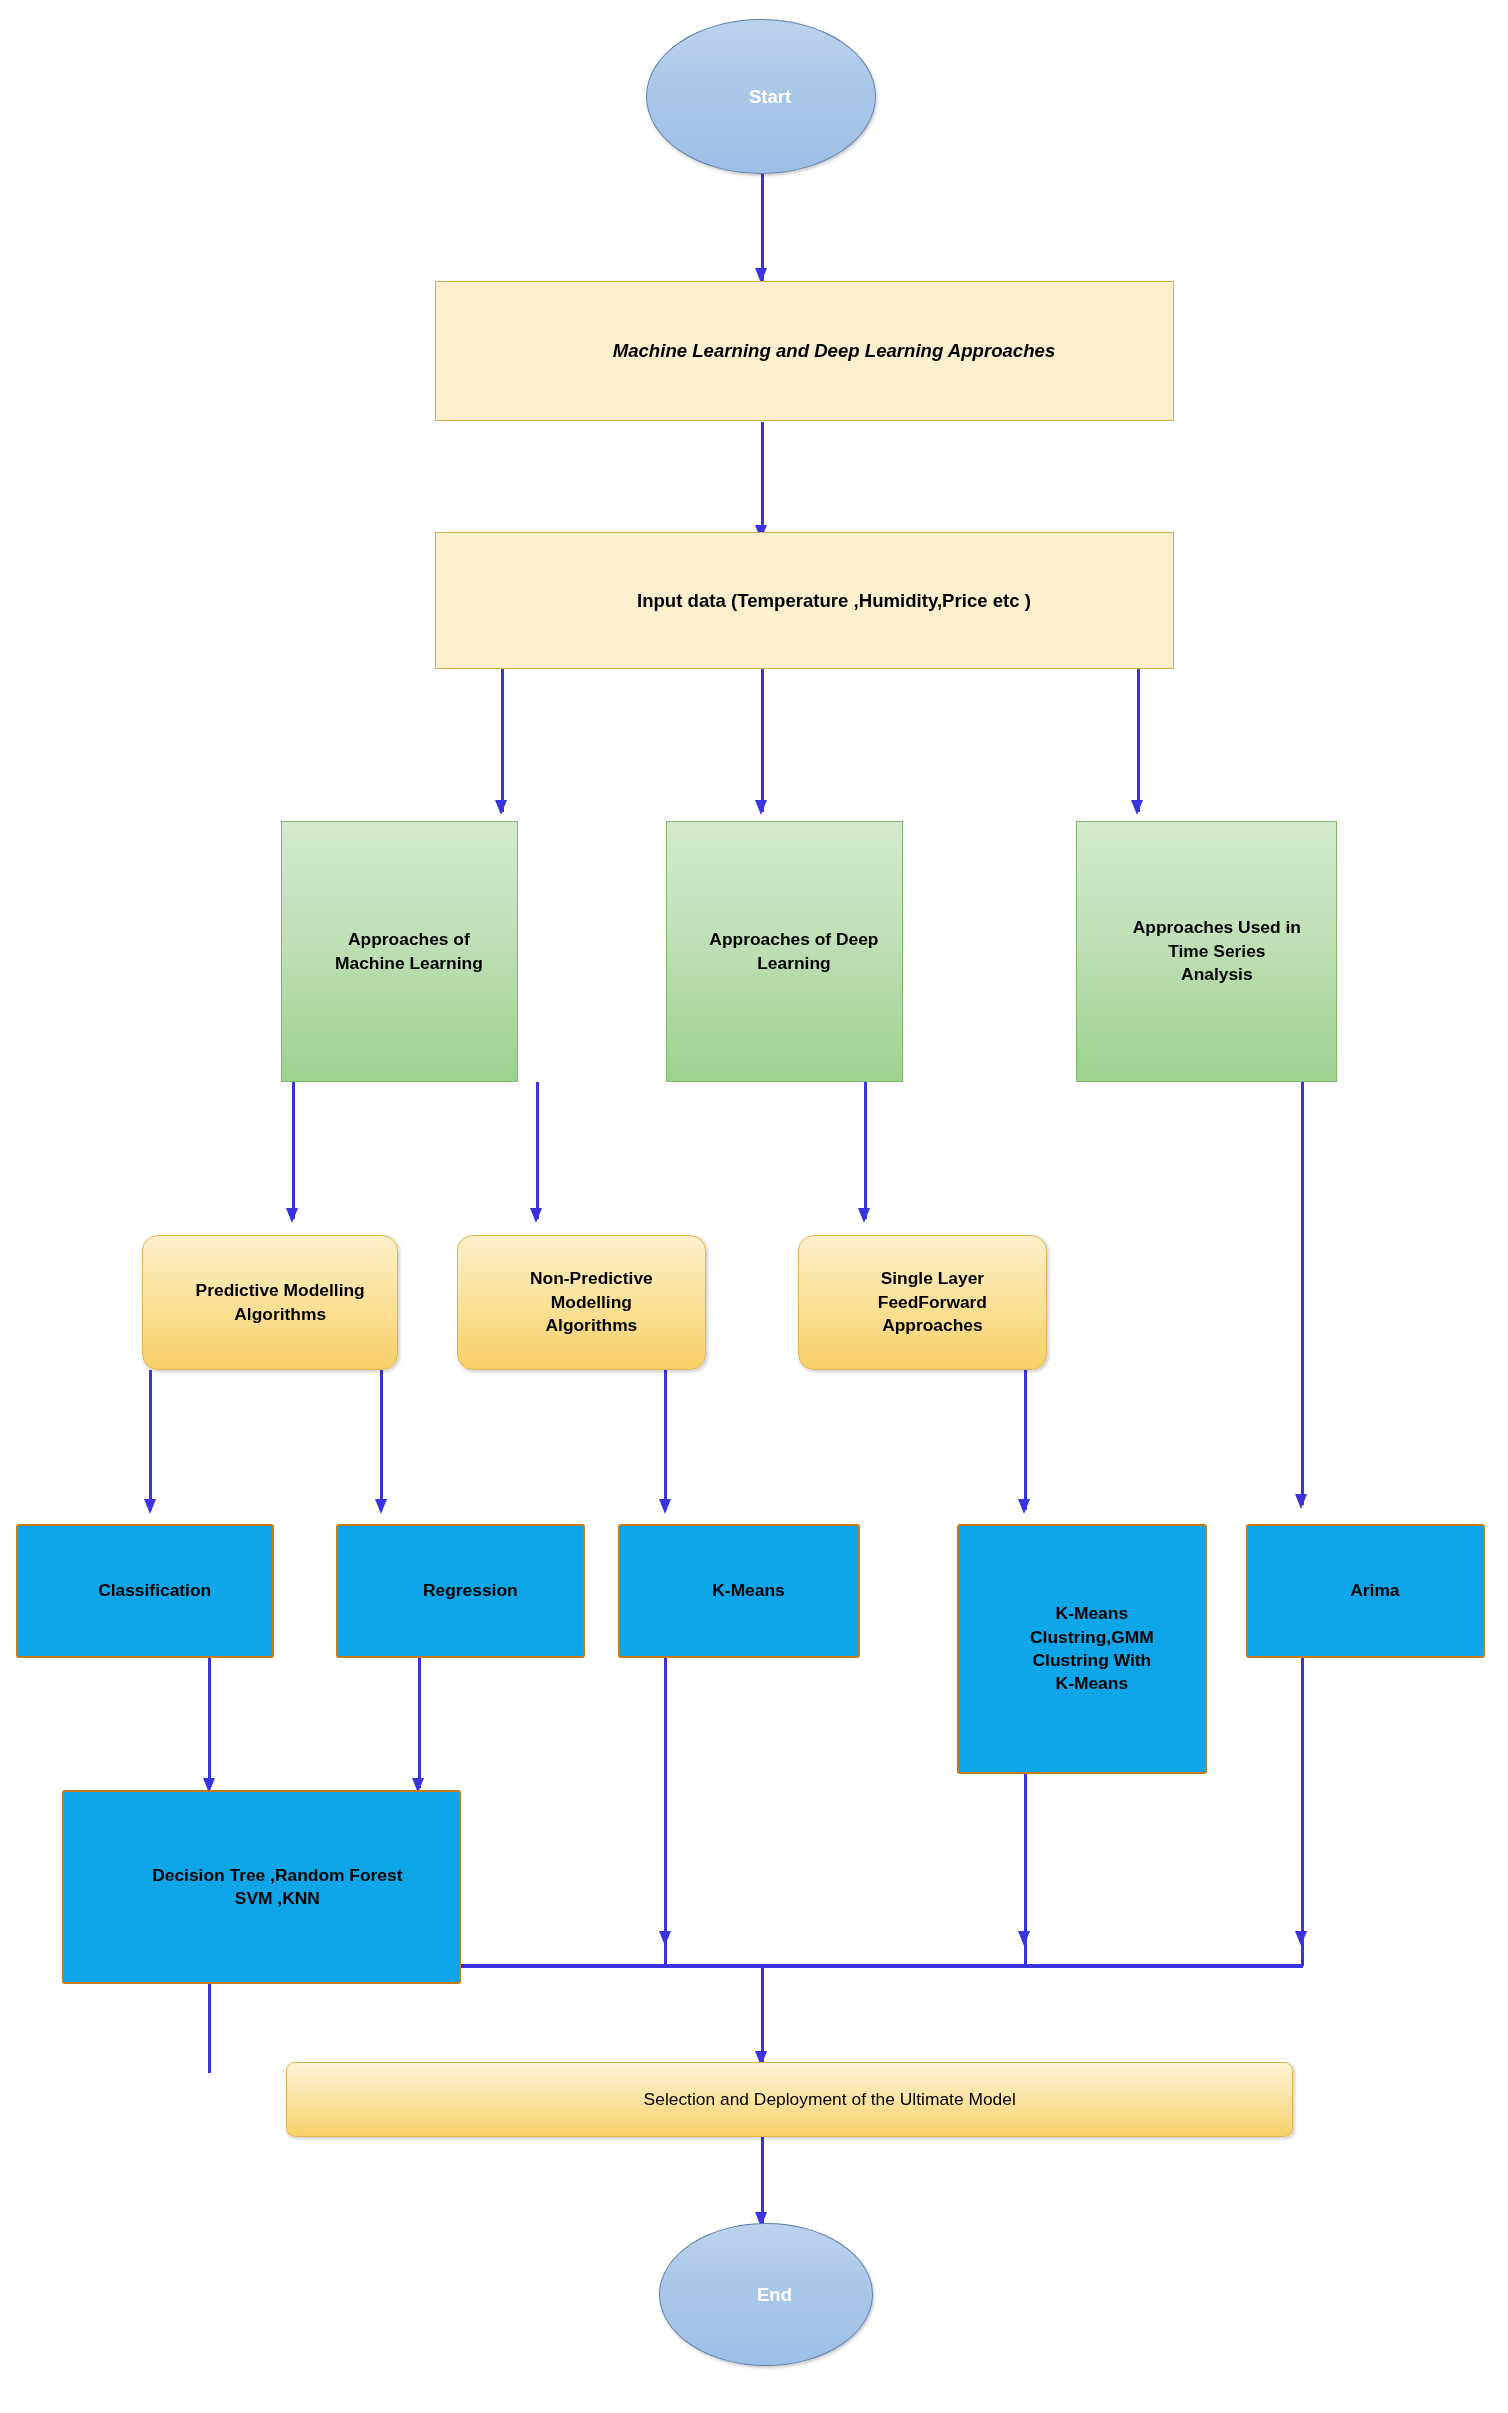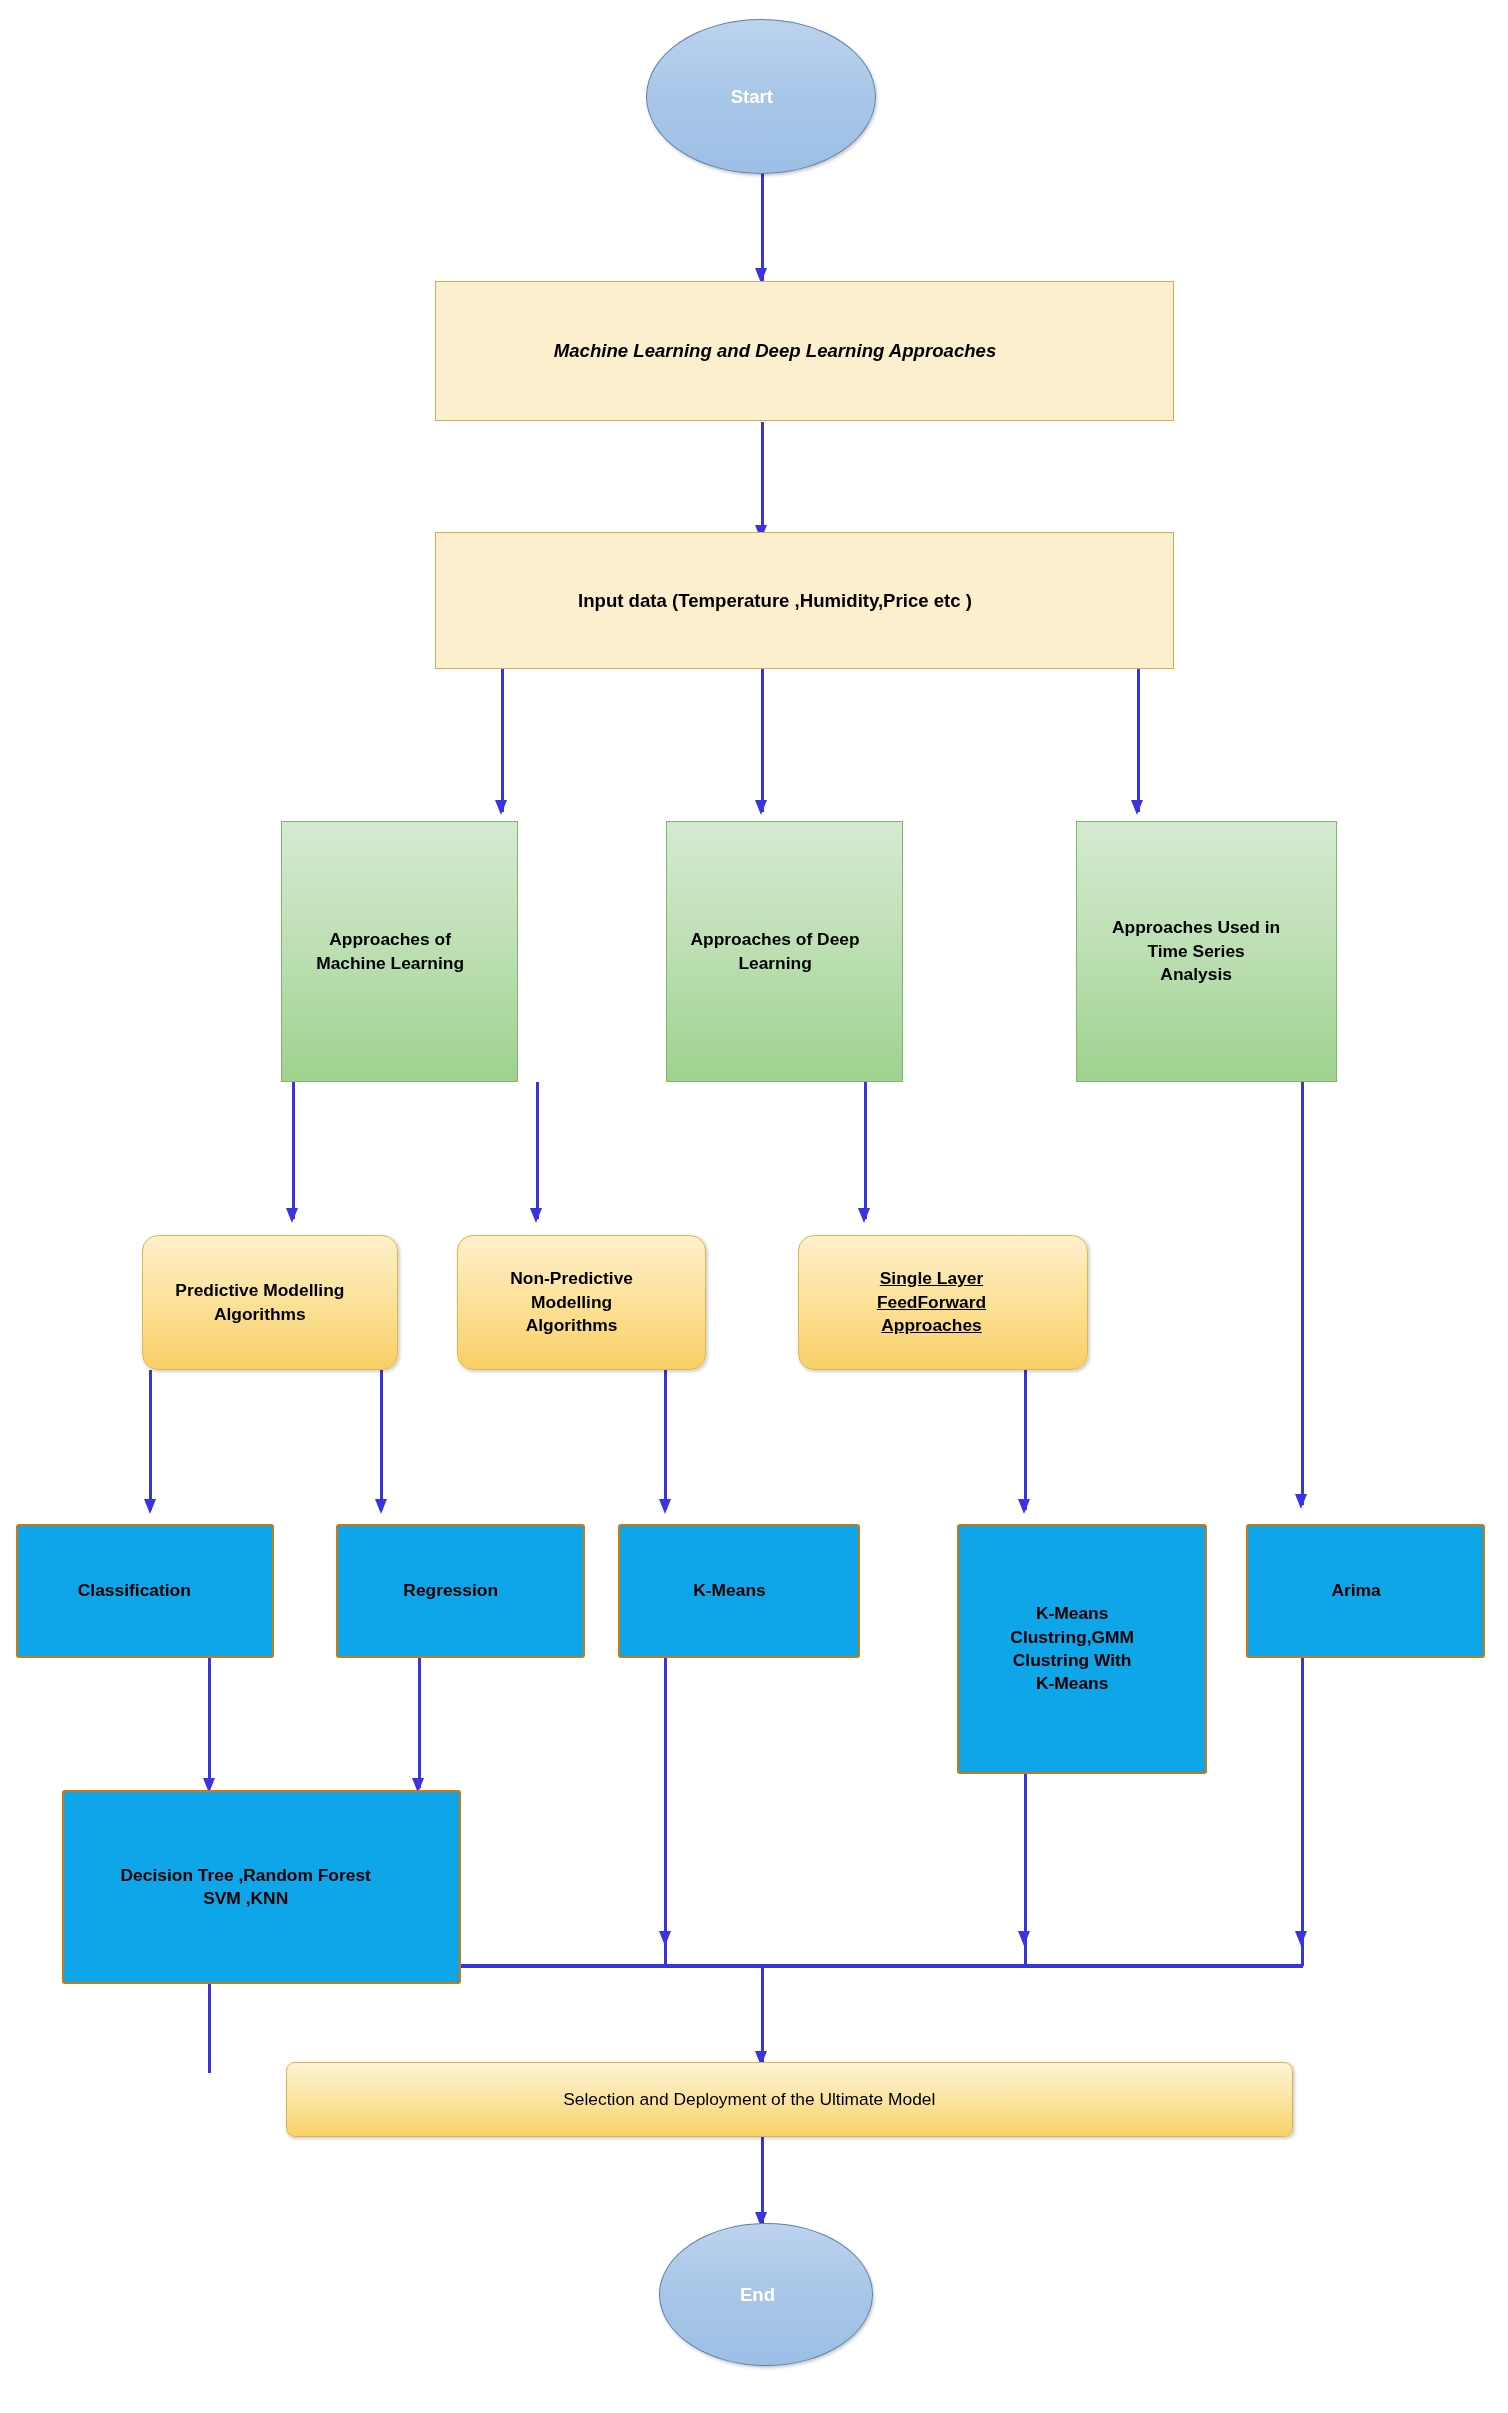--- a/index.html
+++ b/index.html
@@ -1,18 +1,18 @@
 <!DOCTYPE html>
 <html style="font-size:10px"><head>
 <meta charset="utf-8">
 <style>
   html,body{margin:0;padding:0;background:#ffffff;}
   body{font-family:"Liberation Sans", sans-serif;}
   #canvas{position:relative;width:1508px;height:2413px;background:#fff;overflow:hidden;}
-  .node{position:absolute;box-sizing:border-box;display:flex;align-items:center;justify-content:flex-start;text-align:center;color:#000;font-weight:bold;line-height:1.35;z-index:3;}
+  .node{position:absolute;box-sizing:border-box;display:flex;align-items:center;justify-content:flex-end;text-align:center;color:#000;font-weight:bold;line-height:1.35;z-index:3;}
   .node span{display:block;width:92%;white-space:pre-line;}
 
   
   .terminator{
     border-radius:50%;
     background:linear-gradient(to bottom,#bcd3ee 0%,#a8c6e8 50%,#9dbfe6 100%);
     border:1.2px solid #5d80ab;
     color:#ffffff;
     font-size:18.6px;
     box-shadow:1.2px 1.9px 3.1px rgba(0,0,0,.22);
@@ -167,21 +167,21 @@
     <span>Predictive Modelling
 Algorithms</span>
   </div>
 
   <div class="node process-yellow" style="left:457px;top:1235px;width:249px;height:135px;">
     <span>Non-Predictive
 Modelling
 Algorithms</span>
   </div>
 
-  <div class="node process-yellow" style="left:798px;top:1235px;width:290px;height:135px;text-decoration:underline;">
+  <div class="node process-yellow" style="left:798px;top:1235px;width:249px;height:135px;">
     <span>Single Layer
 FeedForward
 Approaches</span>
   </div>
 
   <div class="node process-peach" style="left:15.5px;top:1524px;width:258px;height:134px;">
     <span>Classification</span>
   </div>
 
   <div class="node process-peach" style="left:336px;top:1524px;width:249px;height:134px;">

